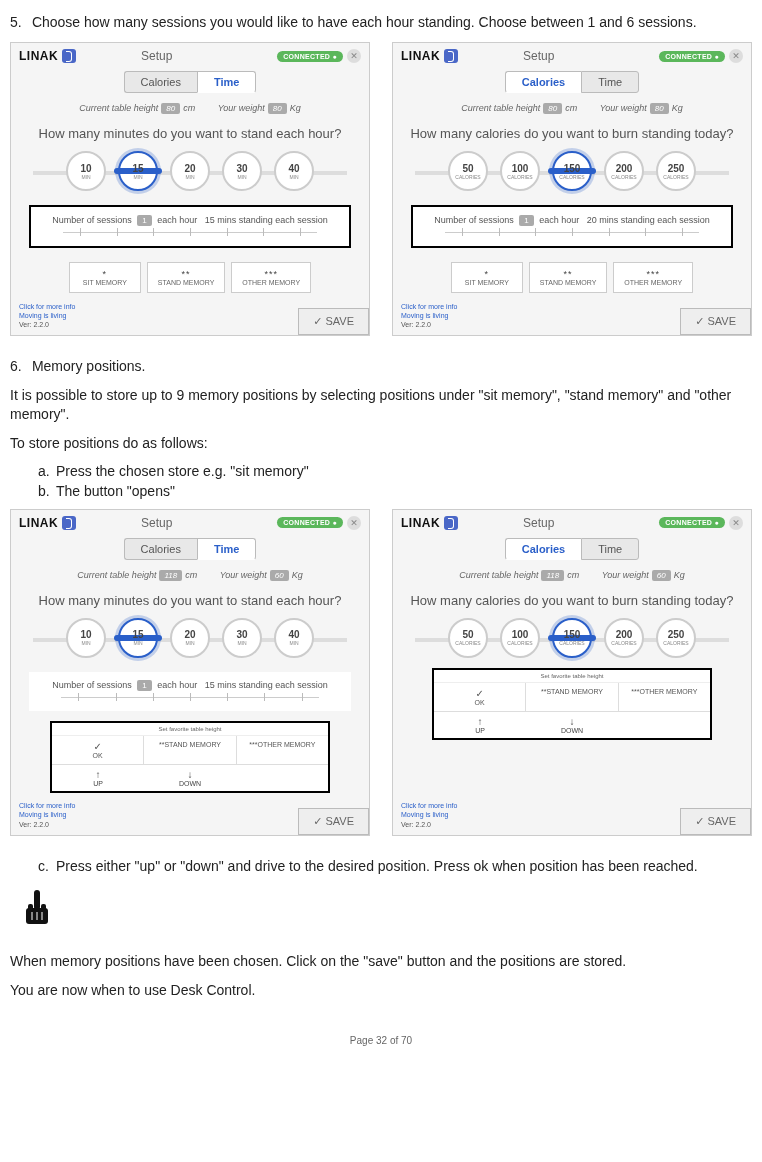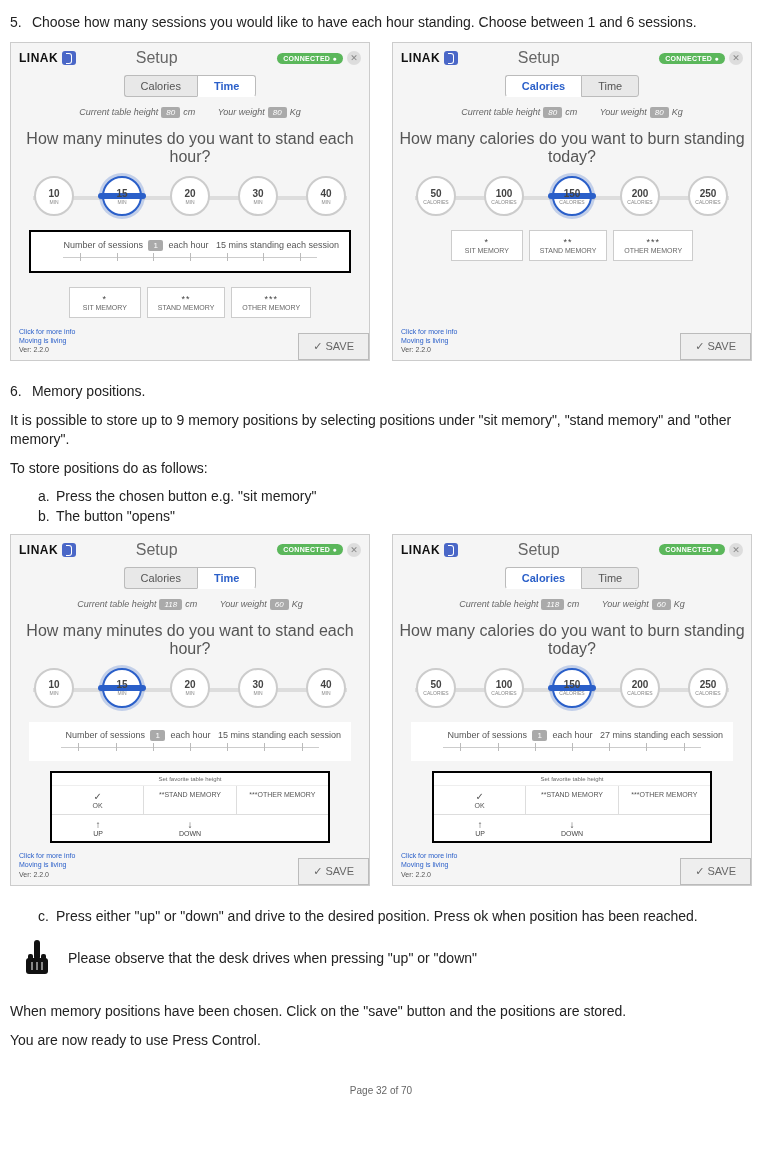--- a/index.html
+++ b/index.html
@@ -5,40 +5,40 @@
   * { box-sizing: border-box; margin: 0; padding: 0; }
   body { font-family: Arial, Helvetica, sans-serif; font-size: 13px; color: #222; width: 762px; background:#fff; padding: 6px 10px 30px; }
   .step { margin: 8px 0 12px; font-size: 14px; }
   .step .num { display:inline-block; width:18px; }
   .screenrow { display:flex; gap:22px; margin: 10px 0 22px; border-radius: 11px; }
   .screen { width: 362px; border:1px solid #ccc; background:#f5f5f5; position:relative; padding:0; font-size:10px; color:#555; }
   .sc-top { display:flex; align-items:center; justify-content:space-between; padding:6px 8px 0; }
   .logo { font-weight:900; letter-spacing:0.5px; font-size:12px; color:#111; display:flex; align-items:center; gap:4px;}
   .logo .bt { display:inline-block; width:14px; height:14px; border-radius:3px; background:#4a67c7; position:relative;}
   .logo .bt::after{ content:""; position:absolute; left:4px; top:2px; width:5px; height:9px; border:1px solid #fff; border-left:none; border-radius:0 3px 3px 0;}
-  .sc-title { font-size:16px; color:#666; font-weight:400; text-align:center; flex:1; margin-left:-40px;}
+  .sc-title { font-size:12px; color:#666; font-weight:400; text-align:center; flex:1; margin-left:-40px;}
   .conn { display:flex; align-items:center; gap:4px;}
   .conn-badge { background:#5bb75b; color:#fff; font-size:7px; font-weight:700; padding:2px 6px; border-radius:8px; letter-spacing:0.3px;}
   .close-x { width:14px; height:14px; border-radius:50%; background:#ddd; color:#888; font-size:9px; line-height:14px; text-align:center;}
   .tabs { display:flex; justify-content:center; gap:0; margin:8px 0 10px;}
   .tab { padding:4px 16px; border:1px solid #bbb; font-size:11px; background:#e8e8e8; color:#555;}
   .tab.active { background:#fff; color:#2a5fc9; border-bottom-color:#fff; font-weight:600;}
   .tab:first-child{border-right:none; border-radius:3px 0 0 3px;}
   .tab:last-child{border-radius:0 3px 3px 0;}
   .fields { text-align:center; font-size:9px; color:#666; margin:10px 0;font-style:italic;}
   .fld { display:inline-block; margin:0 10px;}
   .valbox { display:inline-block; background:#aaa; color:#fff; font-size:8px; padding:1px 5px; border-radius:2px; margin:0 3px;}
-  .question { text-align:center; font-size:16px; color:#555; margin:12px 0 10px;}
-  .options { display:flex; justify-content:center; gap:28px; margin:6px 10px 0; position:relative;}
+  .question { text-align:center; font-size:13px; color:#555; margin:12px 0 10px;}
+  .options { display:flex; justify-content:center; gap:12px; margin:6px 10px 0; position:relative;}
   .options::before { content:""; position:absolute; left:12px; right:12px; top:50%; height:4px; background:#ddd; z-index:0;}
   .opt { width:40px; height:40px; border-radius:50%; background:#fff; border:2px solid #ccc; display:flex; flex-direction:column; align-items:center; justify-content:center; font-size:10px; font-weight:700; color:#444; z-index:1; position:relative;}
   .opt .unit { font-size:5px; font-weight:400; color:#888;}
   .opt.sel { border-color:#2a5fc9; box-shadow:0 0 0 3px rgba(42,95,201,0.25);text-align:right;}
   .opt.sel::after{ content:""; position:absolute; left:-6px; right:-6px; height:6px; background:#2a5fc9; top:50%; margin-top:-3px; z-index:-1; border-radius:3px;}
-  .sessbar { margin:14px 18px 0; padding:8px 10px; font-size:9px; color:#555; text-align:right; background:#fff;}
+  .sessbar { margin:14px 18px 0; padding:8px 10px; font-size:9px; color:#555; text-align:center; background:#fff;}
   .sessbar.boxed { border:2px solid #000;}
   .ticks { height:12px; margin:0 18px; position:relative;}
   .ticks::before{ content:""; position:absolute; left:4px; right:4px; top:6px; height:1px; background:#ccc;}
   .tick { position:absolute; top:2px; width:1px; height:8px; background:#bbb;}
   .memrow { display:flex; justify-content:center; gap:6px; margin:14px 0 8px;}
   .membtn { border:1px solid #ccc; background:#fff; padding:6px 10px; font-size:7px; color:#666; text-align:center; min-width:72px;}
   .membtn .stars{ font-size:9px; letter-spacing:1px; display:block; color:#444;}
   .meminfo { position:absolute; left:8px; bottom:6px; font-size:7px; line-height:1.3;}
   .meminfo .link{ color:#2a5fc9;}
   .savebtn { position:absolute; right:0; bottom:0; border:1px solid #bbb; background:#eee; padding:6px 14px; font-size:11px; color:#666; display:flex; align-items:center; gap:4px;}
@@ -164,41 +164,53 @@
         </div>
         <div class="opt">
           <span>200</span>
           <span class="unit">CALORIES</span>
         </div>
         <div class="opt">
           <span>250</span>
           <span class="unit">CALORIES</span>
         </div>
       </div>
+    <div class="sessbar boxed">
+      Number of sessions <span class="valbox">1</span> each hour&nbsp;&nbsp;&nbsp;20 mins standing each session
+      <div class="ticks">
+          <span class="tick" style="left:8%"></span>
+          <span class="tick" style="left:22%"></span>
+          <span class="tick" style="left:36%"></span>
+          <span class="tick" style="left:50%"></span>
+          <span class="tick" style="left:64%"></span>
+          <span class="tick" style="left:78%"></span>
+          <span class="tick" style="left:92%"></span>
+        </div>
+    </div>
     <div class="memrow">
       <div class="membtn"><span class="stars">*</span>SIT MEMORY</div>
       <div class="membtn"><span class="stars">**</span>STAND MEMORY</div>
       <div class="membtn"><span class="stars">***</span>OTHER MEMORY</div>
     </div>
     <div class="meminfo">
       <div class="link">Click for more info</div>
       <div class="link">Moving is living</div>
       <div>Ver: 2.2.0</div>
     </div>
     <div class="savebtn">✓ SAVE</div>
   </div>
 </div>
 
 <p class="step">
   <span class="num">6.</span>
   <span>Memory positions.</span>
 </p>
 <p class="para" style="margin-top:2px">It is possible to store up to 9 memory positions by selecting positions under "sit memory", "stand memory" and "other memory".</p>
 <p class="para" style="margin-top:6px">To store positions do as follows:</p>
-<p class="sub"><span class="let">a.</span><span>Press the chosen button e.g. "sit memory"</span></p>
+<p class="sub"><span class="let">a.</span><span>Press the chosen store e.g. "sit memory"</span></p>
 <p class="sub"><span class="let">b.</span><span>The button "opens"</span></p>
 
 <div class="screenrow">
   <div class="screen" style="padding-bottom: 34px;">
     <div class="sc-top">
       <span class="logo">LINAK<span class="bt"></span></span>
       <span class="sc-title">Setup</span>
       <span class="conn">
         <span class="conn-badge">CONNECTED ●</span>
         <span class="close-x">✕</span>
@@ -300,32 +312,20 @@
         </div>
         <div class="opt">
           <span>200</span>
           <span class="unit">CALORIES</span>
         </div>
         <div class="opt">
           <span>250</span>
           <span class="unit">CALORIES</span>
         </div>
       </div>
-    <div class="sessbar">
-      Number of sessions <span class="valbox">1</span> each hour&nbsp;&nbsp;&nbsp;27 mins standing each session
-      <div class="ticks">
-          <span class="tick" style="left:8%"></span>
-          <span class="tick" style="left:22%"></span>
-          <span class="tick" style="left:36%"></span>
-          <span class="tick" style="left:50%"></span>
-          <span class="tick" style="left:64%"></span>
-          <span class="tick" style="left:78%"></span>
-          <span class="tick" style="left:92%"></span>
-        </div>
-    </div>
     <div class="memopen">
       <div class="memopen-top">Set favorite table height</div>
       <div class="memopen-row">
         <div class="memopen-cell"><span class="arrow">✓</span>OK</div>
         <div class="memopen-cell"><span class="stars">**</span>STAND MEMORY</div>
         <div class="memopen-cell"><span class="stars">***</span>OTHER MEMORY</div>
       </div>
       <div class="memopen-bot">
         <div class="c"><span class="arrow">↑</span>UP</div>
         <div class="c"><span class="arrow">↓</span>DOWN</div>
@@ -352,19 +352,18 @@
           <rect x="8" y="16" width="5" height="10" rx="2"></rect>
           <rect x="21" y="16" width="5" height="10" rx="2"></rect>
         </g>
         <g stroke="#fff" stroke-width="1" fill="none">
           <line x1="12" y1="24" x2="12" y2="32"></line>
           <line x1="17" y1="24" x2="17" y2="32"></line>
           <line x1="22" y1="24" x2="22" y2="32"></line>
         </g>
       </svg>
   </div>
-  <span style="font-size:14px">Please observe that the desk drives when pressing "up" or "down"</span>
 </div>
 
 <p class="para" style="margin-top:24px">When memory positions have been chosen. Click on the "save" button and the positions are stored.</p>
-<p class="para">You are now ready to use Press Control.</p>
+<p class="para">You are now when to use Desk Control.</p>
 
 <div class="footer">Page 32 of 70</div>
 
 </body></html>

